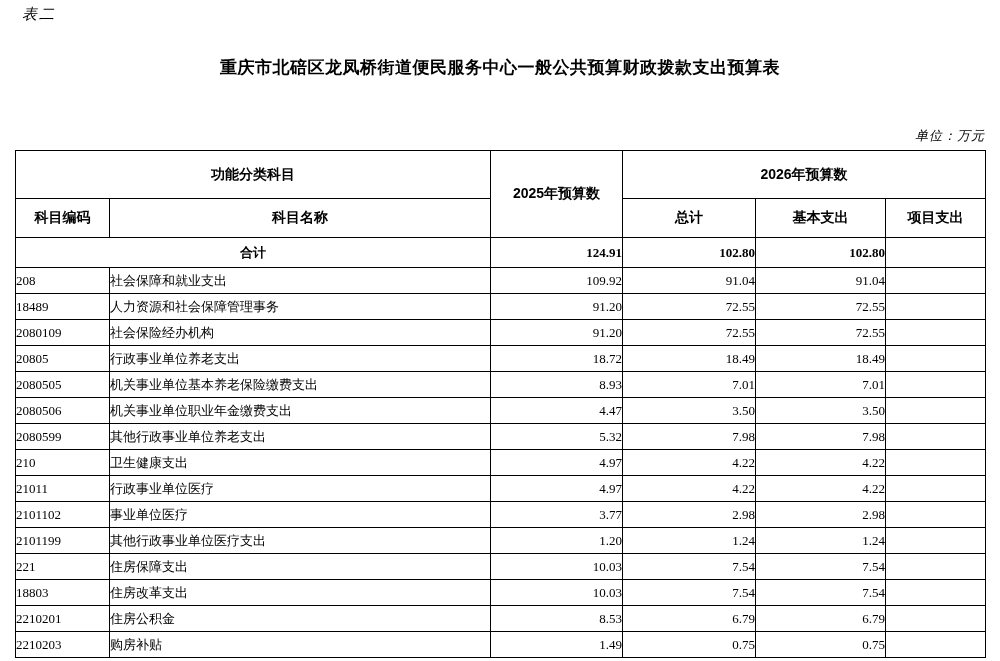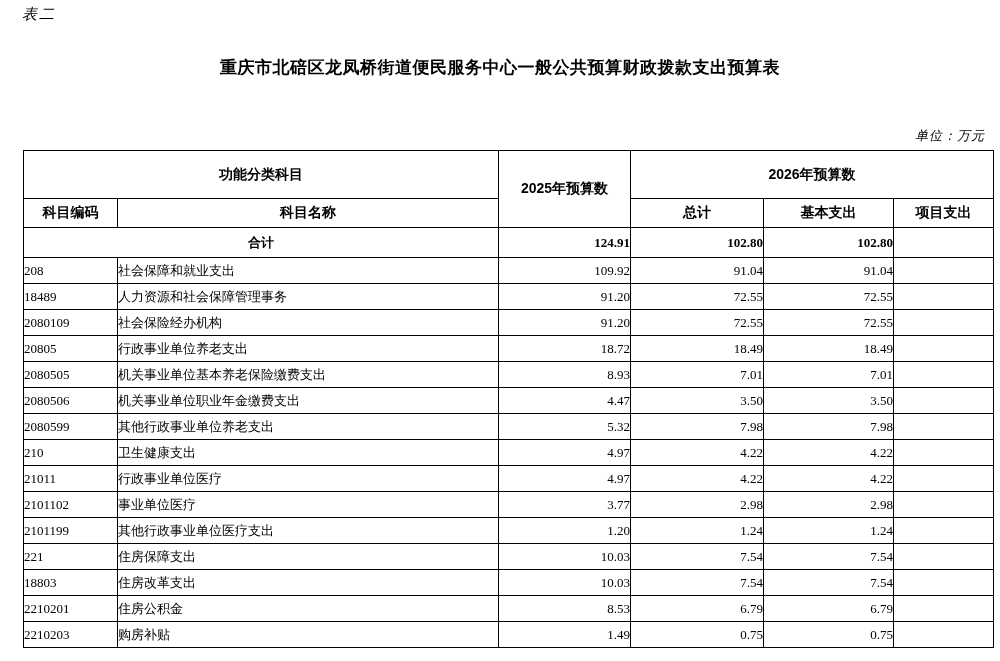--- a/index.html
+++ b/index.html
@@ -33,40 +33,40 @@
   .unit-note {
     position: absolute;
     right: 15px; top: 127px;
     font-family: "DejaVu Serif", serif;
     font-style: italic;
     font-size: 13px;
     letter-spacing: 1px;
   }
   table.budget {
     position: absolute;
-    left: 23px; top: 150px;
+    left: 15px; top: 150px;
     width: 970px;
     border-collapse: collapse;
     table-layout: fixed;
   }
   table.budget th, table.budget td {
     border: 1px solid #000;
     padding: 0;
     vertical-align: middle;
     overflow: hidden;
     white-space: nowrap;
   }
   table.budget th {
     font-size: 14px;
     font-weight: bold;
     text-align: center;
     font-family: "Liberation Sans", sans-serif;
   }
   tr.h1 th { height: 48px; }
-  tr.h2 th { height: 29px; }
+  tr.h2 th { height: 39px; }
   tr.total-row td { height: 30px; font-weight: bold; }
   tr.data td { height: 26px; }
   table.budget td {
     font-size: 13px;
     font-family: "Liberation Serif", "DejaVu Serif", serif;
   }
   td.total-label { text-align: center; font-size: 13px; }
   td.num { text-align: right; padding-right: 4px; }
   td.code, td.name { text-align: left; }
   td.lvl0 { padding-left: 3px; }

